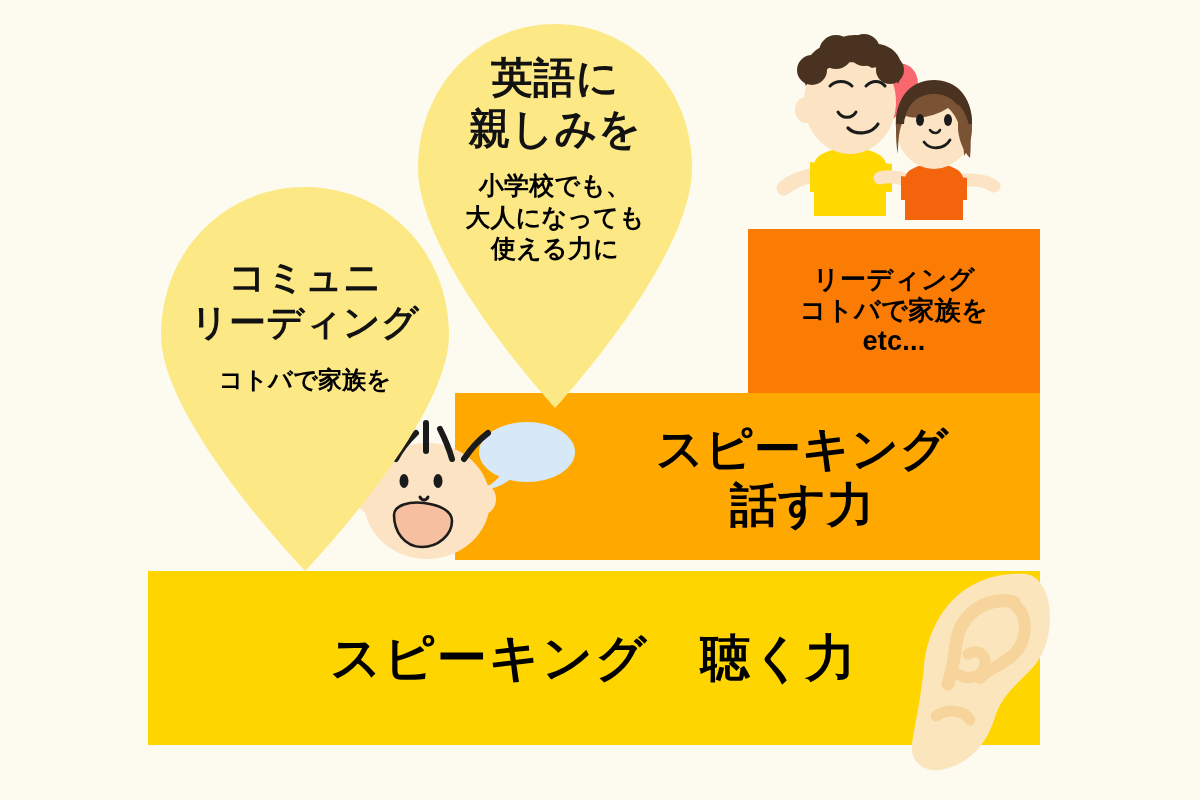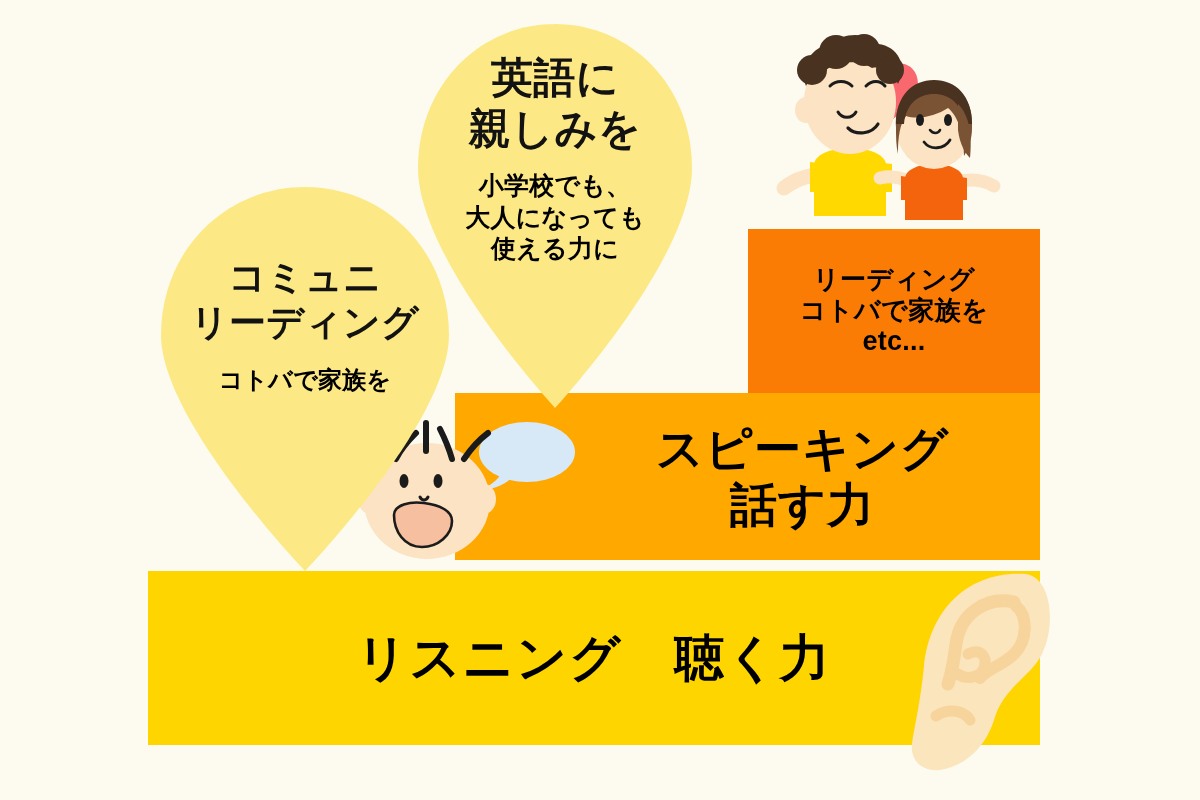--- a/index.html
+++ b/index.html
@@ -141,21 +141,21 @@
     <span class="bar-line">コトバで家族を</span>
     <span class="bar-line etc-line">etc...</span>
   </div>
 
   <div class="bar" id="bar-speaking">
     <span class="bar-line">スピーキング</span>
     <span class="bar-line">話す力</span>
   </div>
 
   <div class="bar" id="bar-listening">
-    <span class="bar-line">リスニング　聴く力</span>
+    <span class="bar-line">スピーキング　聴く力</span>
   </div>
 
   <div class="balloon" id="balloon-communication">
     <svg class="balloon-shape" viewBox="0 0 320 388" preserveAspectRatio="none">
       <path d="M160 388 C160 388 16 238 16 152 C16 68 80 4 160 4 C240 4 304 68 304 152 C304 238 160 388 160 388 Z" fill="#FCE985"></path>
     </svg>
     <div class="balloon-text">
       <div class="balloon-title">
         <span class="bl">コミュニ</span>
         <span class="bl">リーディング</span>

